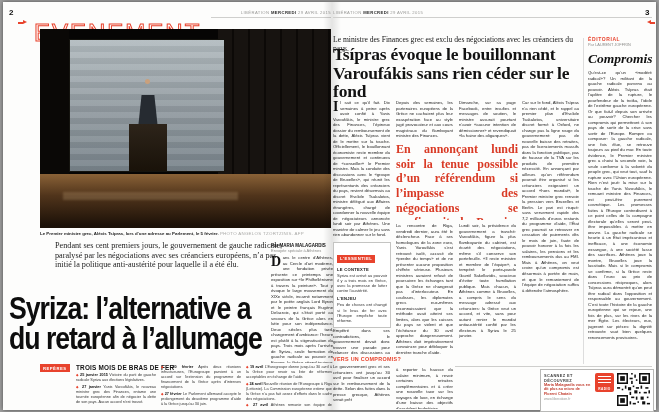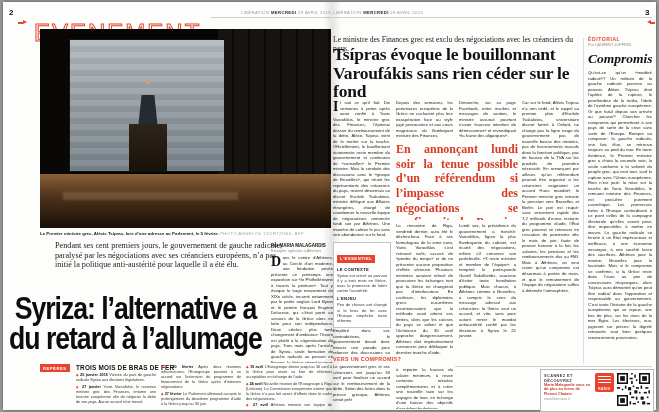--- a/index.html
+++ b/index.html
@@ -132,21 +132,21 @@
   
   <div class="abs" style="left:268px;top:241px;width:62px;">
     <div class="byline-n">Par MARIA MALAGARDIS</div>
     <div class="byline-s">Envoyée spéciale à Athènes</div>
   </div>
   <div class="abs bodytxt" style="left:268px;top:253px;width:62px;height:108px;">
     <span class="dropcap">D</span><span>ans le centre d’Athènes, au Cercle d’art moderne, une fondation privée présente ce printemps une exposition sur «le Philhellénisme à travers la peinture». Tout y évoque le large mouvement du XIXe siècle, incarné notamment par le poète anglais Lord Byron et le peintre français Eugène Delacroix, qui s’était porté au secours de la Grèce alors en lutte pour son indépendance. Deux siècles plus tard, changement d’ambiance: l’heure est plutôt à la stigmatisation du pays. Trois mois après l’arrivée de Syriza, seule formation de gauche radicale au pouvoir en Europe, la Grèce attend toujours de percevoir les plus de 7 milliards d’aide promis. Suspendue aux humeurs de ses créanciers, la vie politique grecque s’est figée dans un interminable bras de fer diplomatique et financier.</span>
   </div>
 
   
-  <div class="abs" style="left:6px;top:292px;text-align:center;">
+  <div class="abs" style="left:6px;top:292px;">
     <div class="head-l">Syriza: l’alternative a</div>
     <div class="head-l">du retard à l’allumage</div>
   </div>
 
   
   <span class="abs badge" style="left:37px;top:362px;">REPÈRES</span>
   <div class="abs tl-title" style="left:73px;top:362px;">TROIS MOIS DE BRAS DE FER</div>
   <div class="abs tl" style="left:73px;top:371px;width:80px;height:35px;">
     <p><span class="tl-d">25 janvier 2015</span> <span>Victoire du parti de gauche radicale Syriza aux élections législatives.</span></p>
     <p><span class="tl-d">27 janvier</span> <span>Yanis Varoufákis, le nouveau ministre grec des Finances, entame une tournée européenne afin de négocier la dette de son pays. Aucun accord n’est trouvé.</span></p>

